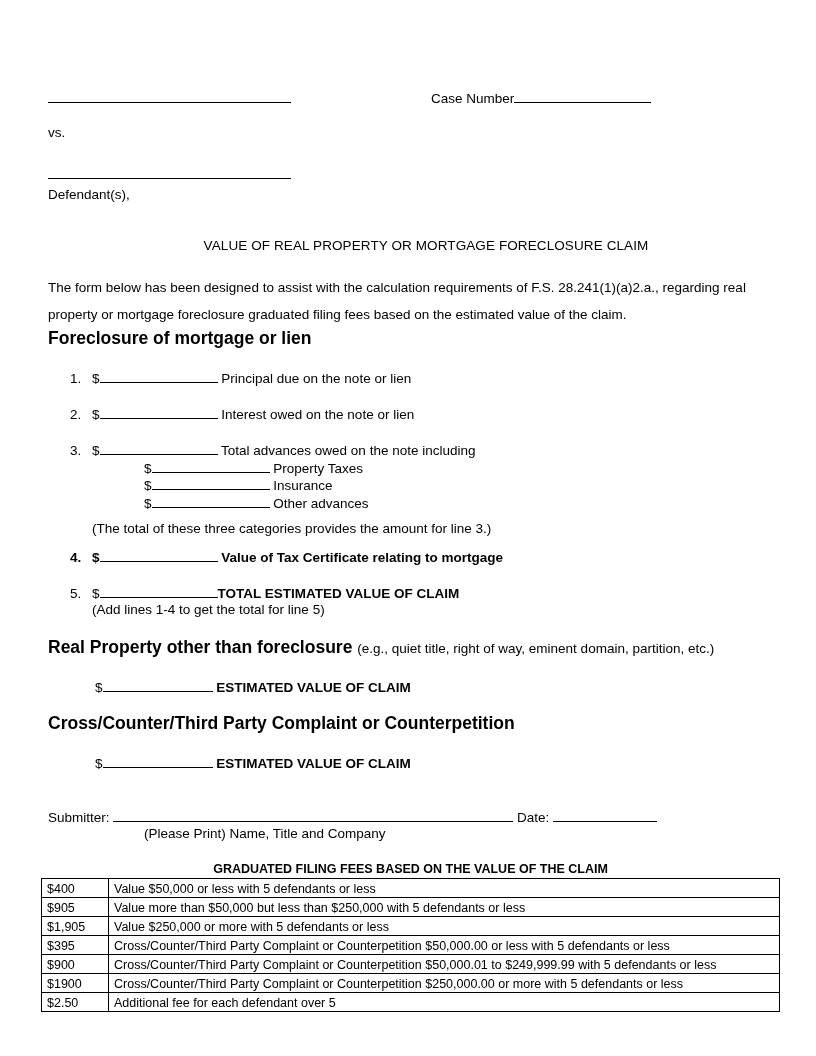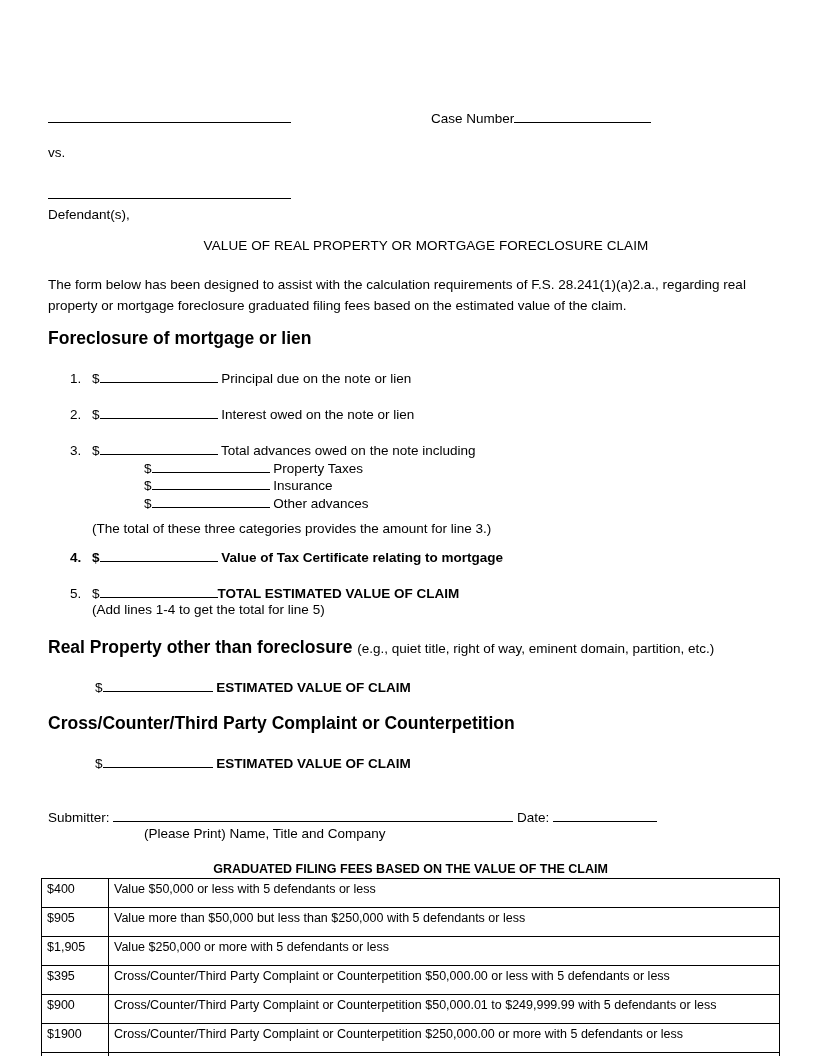--- a/index.html
+++ b/index.html
@@ -24,21 +24,20 @@
   .caption-block {
     position: absolute;
     left: 48px;
     top: 88px;
     width: 720px;
   }
   .caption-row {
     position: relative;
     display: flex;
     align-items: flex-start;
-    margin-top: 20px;
   }
   .party-rule {
     display: inline-block;
     width: 243px;
     border-bottom: 1.4px solid #000;
     height: 14px;
     font-size: 13.5px;
   }
   .case-number {
     position: absolute;
@@ -79,21 +78,21 @@
     padding-left: 36px;
   }
 
   
   .intro {
     position: absolute;
     left: 48px;
     top: 274px;
     width: 700px;
     font-size: 13.5px;
-    line-height: 21px;
+    line-height: 27px;
   }
 
   
   .section-heading {
     position: absolute;
     left: 48px;
     font-size: 17.5px;
     font-weight: bold;
     white-space: nowrap;
   }
@@ -193,21 +192,21 @@
   table.fee-table {
     position: absolute;
     left: 41px;
     top: 878px;
     width: 739px;
     border-collapse: collapse;
     font-size: 12.5px;
   }
   table.fee-table td {
     border: 1.1px solid #000;
-    padding: 1px 5px 10px 5px;
+    padding: 1px 5px 0 5px;
     height: 17px;
     line-height: 16px;
     vertical-align: middle;
     white-space: nowrap;
   }
   td.fee-amount { width: 56px; }
 </style>
 </head>
 <body>
 

